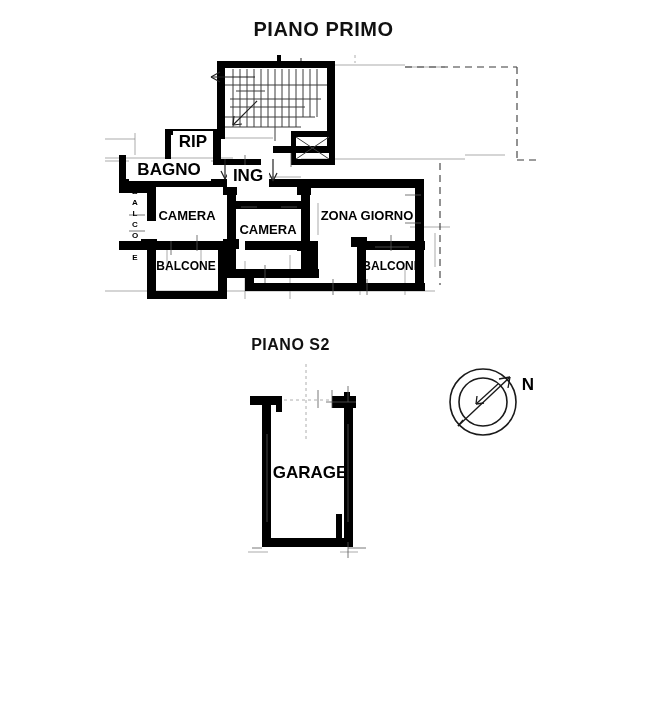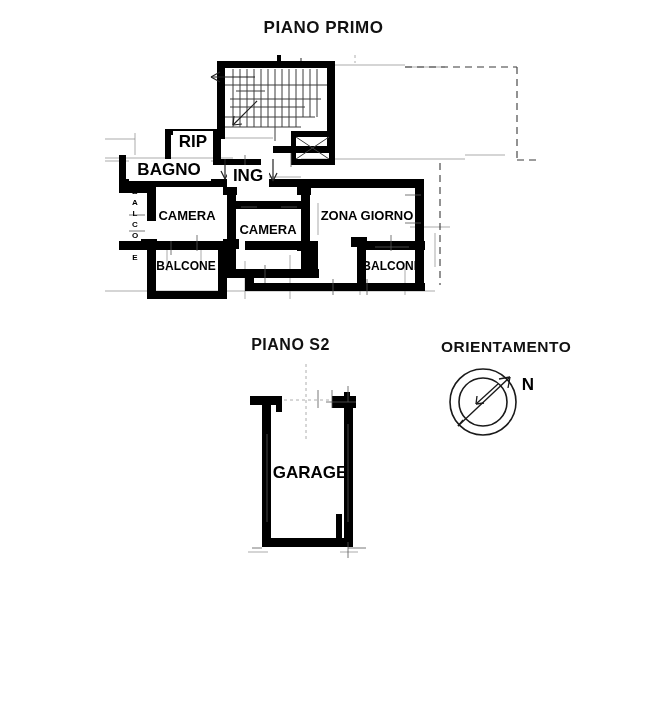--- a/index.html
+++ b/index.html
@@ -25,21 +25,21 @@
     font-weight: bold;
     letter-spacing: 0.5px;
     color: #111111;
     white-space: nowrap;
   }
   #title-piano-primo {
     left: 0;
     right: 0;
     top: 18px;
     text-align: center;
-    font-size: 17px;
+    font-size: 20px;
   }
   #title-piano-s2 {
     left: 0;
     width: 647px;
     top: 336px;
     text-align: center;
     font-size: 16px;
     transform: translateX(-33px);
   }
   #title-orientamento {
@@ -344,21 +344,20 @@
       <line class="thin" x1="19" y1="72" x2="19" y2="160"></line>
       <line class="thin" x1="100" y1="62" x2="100" y2="160"></line>
       <line class="thin" x1="4" y1="186" x2="14" y2="186"></line>
       <line class="thin" x1="100" y1="186" x2="118" y2="186"></line>
       <line class="thin" x1="100" y1="180" x2="100" y2="196"></line>
     </g>
 
     <text class="room-label" x="62" y="112" font-size="17">GARAGE</text>
   </svg>
 
-  <div class="title" id="title-orientamento">ORIENTAMENTO</div>
 
   <svg id="compass" width="110" height="90" viewBox="0 0 110 90">
     <circle class="compass-circle" cx="37" cy="44" r="33"></circle>
     <circle class="compass-circle" cx="37" cy="44" r="24"></circle>
     <g class="compass-needle">
       <line x1="12" y1="68" x2="64" y2="19"></line>
       <path d="M 64 19 L 53 21 M 64 19 L 62 30"></path>
       <path d="M 12 68 L 17 62"></path>
       <line x1="30" y1="46" x2="52" y2="26"></line>
       <path d="M 30 46 L 38 45 M 30 46 L 31 38"></path>

